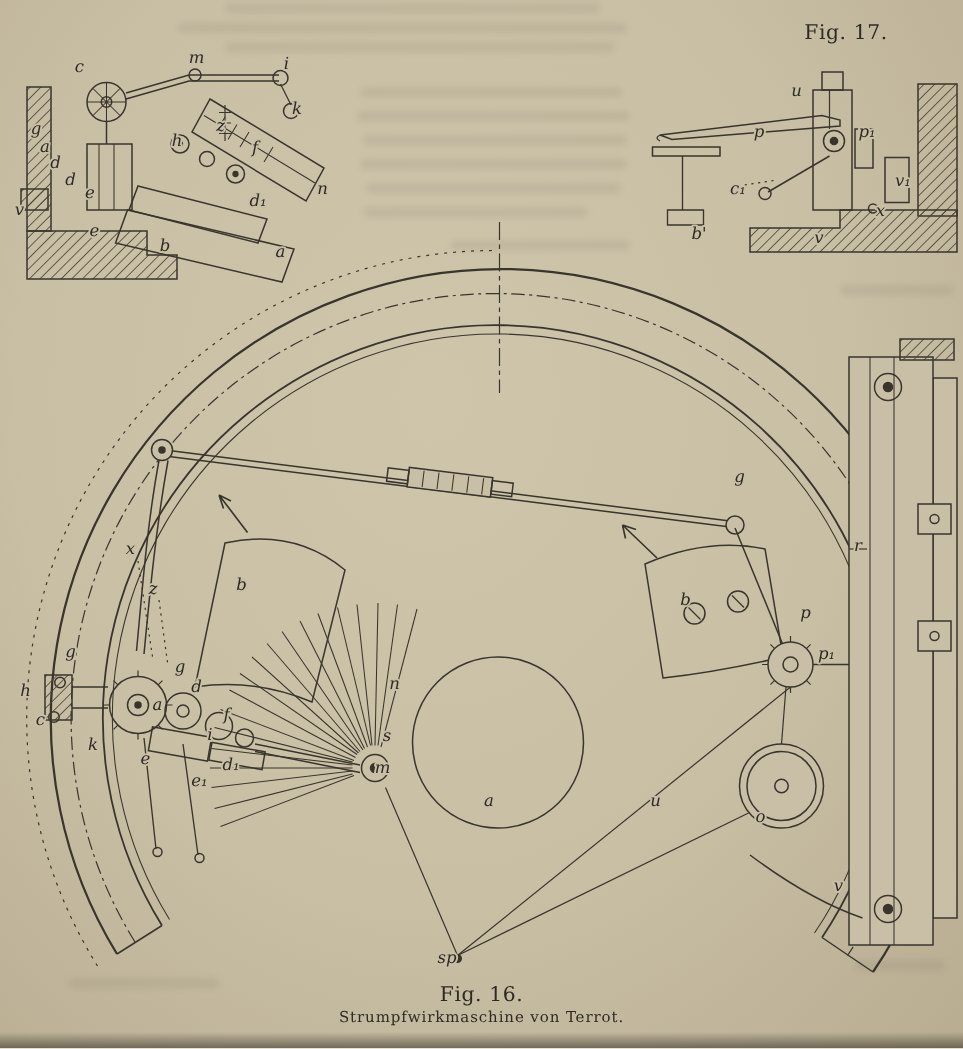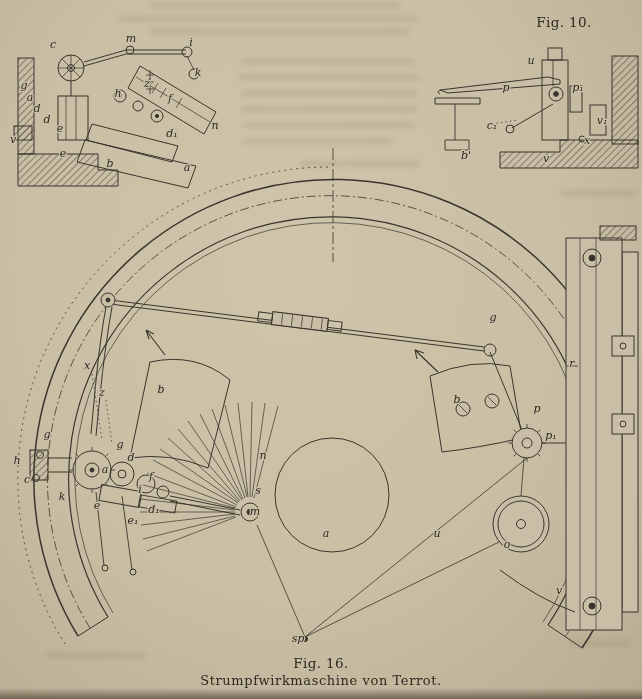--- a/index.html
+++ b/index.html
@@ -7,21 +7,21 @@
     position:relative; width:642px; height:699px; overflow:hidden;
     background: radial-gradient(ellipse at 45% 38%, #cfc5ab 0%, #c9bfa5 55%, #b8ad91 100%);
     font-family:"DejaVu Serif", serif;
   }
   .fig-label {
     position:absolute; font-size:13.5px; color:#2e2a21; letter-spacing:.4px;
     font-family:"DejaVu Serif", serif;
   }
   .fig10-label { left:527px; top:14px; width:74px; text-align:center; }
   .fig11-label { left:0; right:0; top:655px; text-align:center; }
-  .main-caption { left:0; right:0; top:673px; text-align:center; font-size:13px; letter-spacing:.6px; }
+  .main-caption { left:0; right:0; top:673px; text-align:center; font-size:10px; letter-spacing:.6px; }
   .bleed {
     position:absolute; background:#6f6a57; opacity:.13; filter:blur(2px); border-radius:4px;
     pointer-events:none;
   }
   .page-bottom-shadow {
     position:absolute; left:0; right:0; bottom:0; height:11px;
     background:linear-gradient(to bottom, rgba(60,50,38,0), rgba(45,38,28,.55));
   }
   svg { position:absolute; left:0; top:0; }
   .part-label {
@@ -283,18 +283,18 @@
         <text x="537" y="412" class="part-label">p</text>
         <text x="551" y="439" class="part-label">p₁</text>
         <text x="437" y="537" class="part-label">u</text>
         <text x="507" y="548" class="part-label">o</text>
         <text x="559" y="594" class="part-label">v</text>
         <text x="298" y="642" class="part-label">sp</text>
         <text x="572" y="367" class="part-label">r</text>
       </g>
   </svg>
 
-  <div class="fig-label fig10-label">Fig. 10.</div>
+  <div class="fig-label fig10-label">Fig. 17.</div>
   <div class="fig-label fig11-label">Fig. 16.</div>
   <div class="fig-label main-caption">Strumpfwirkmaschine von Terrot.</div>
 
   <div class="page-bottom-shadow"></div>
 </div>
 
 </body></html>

